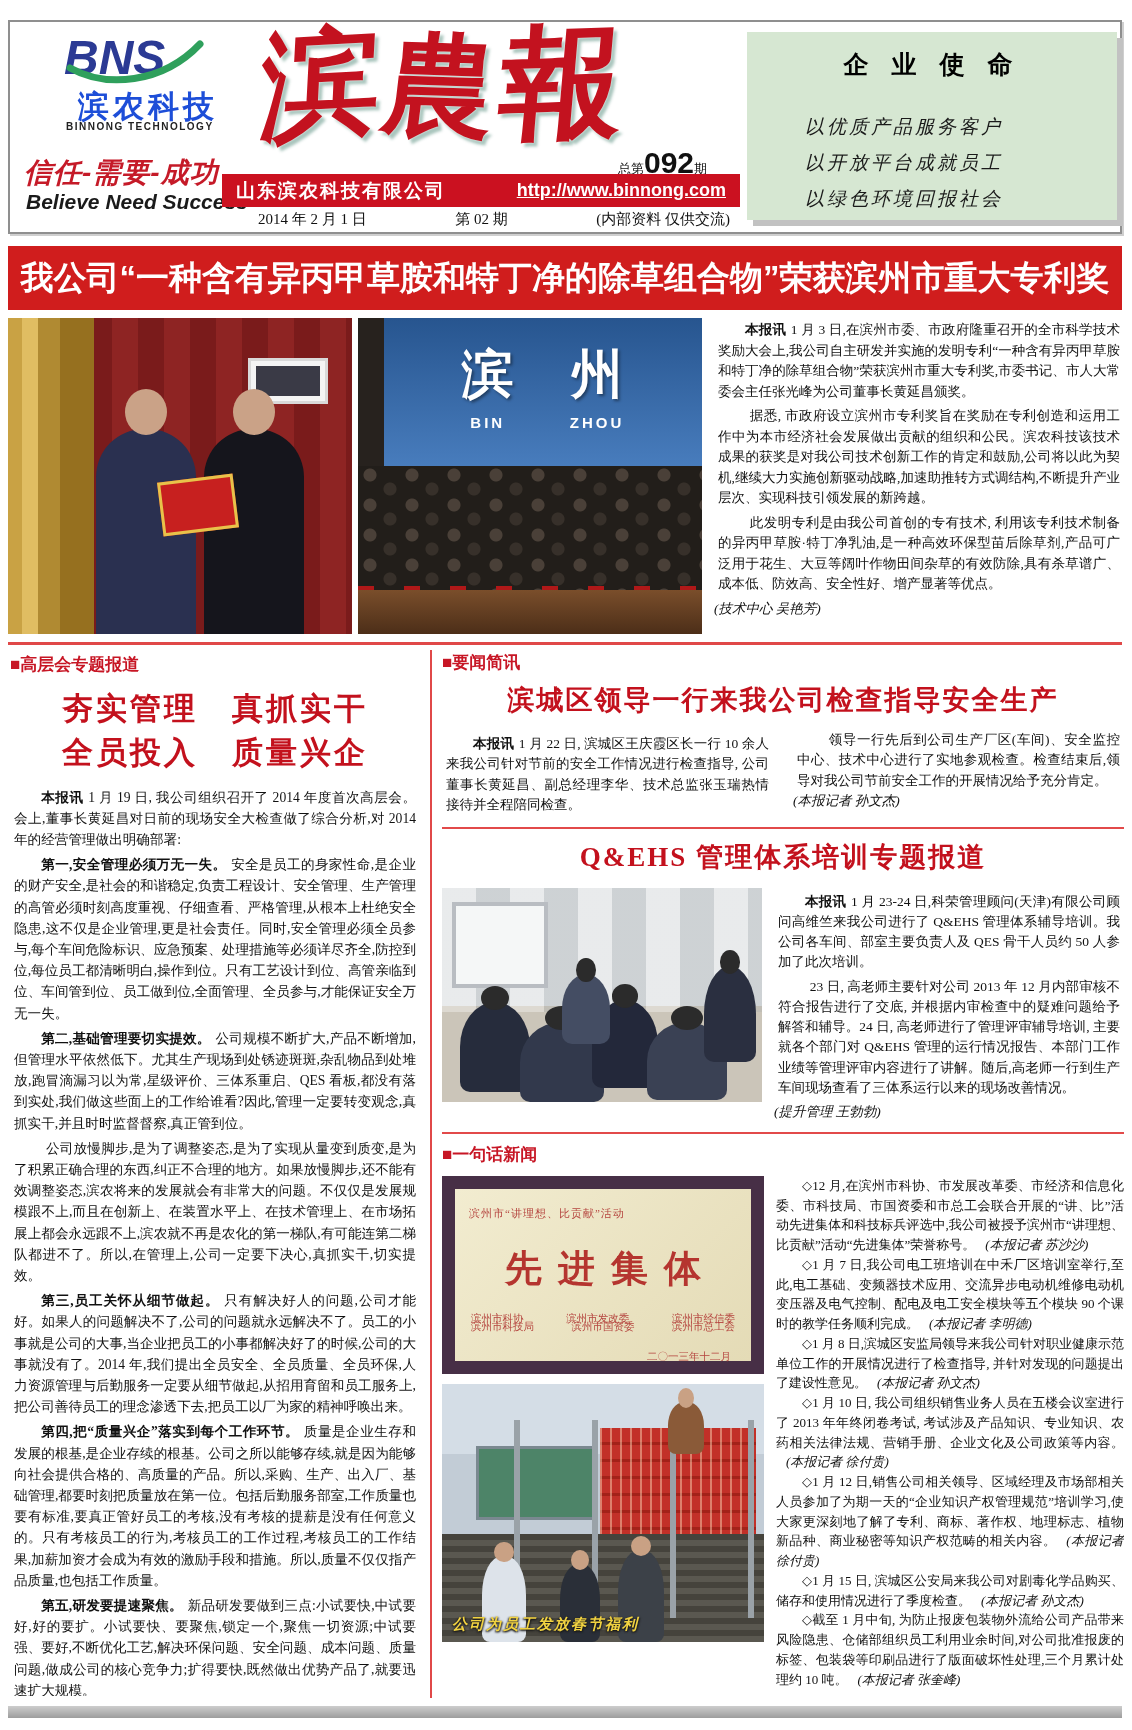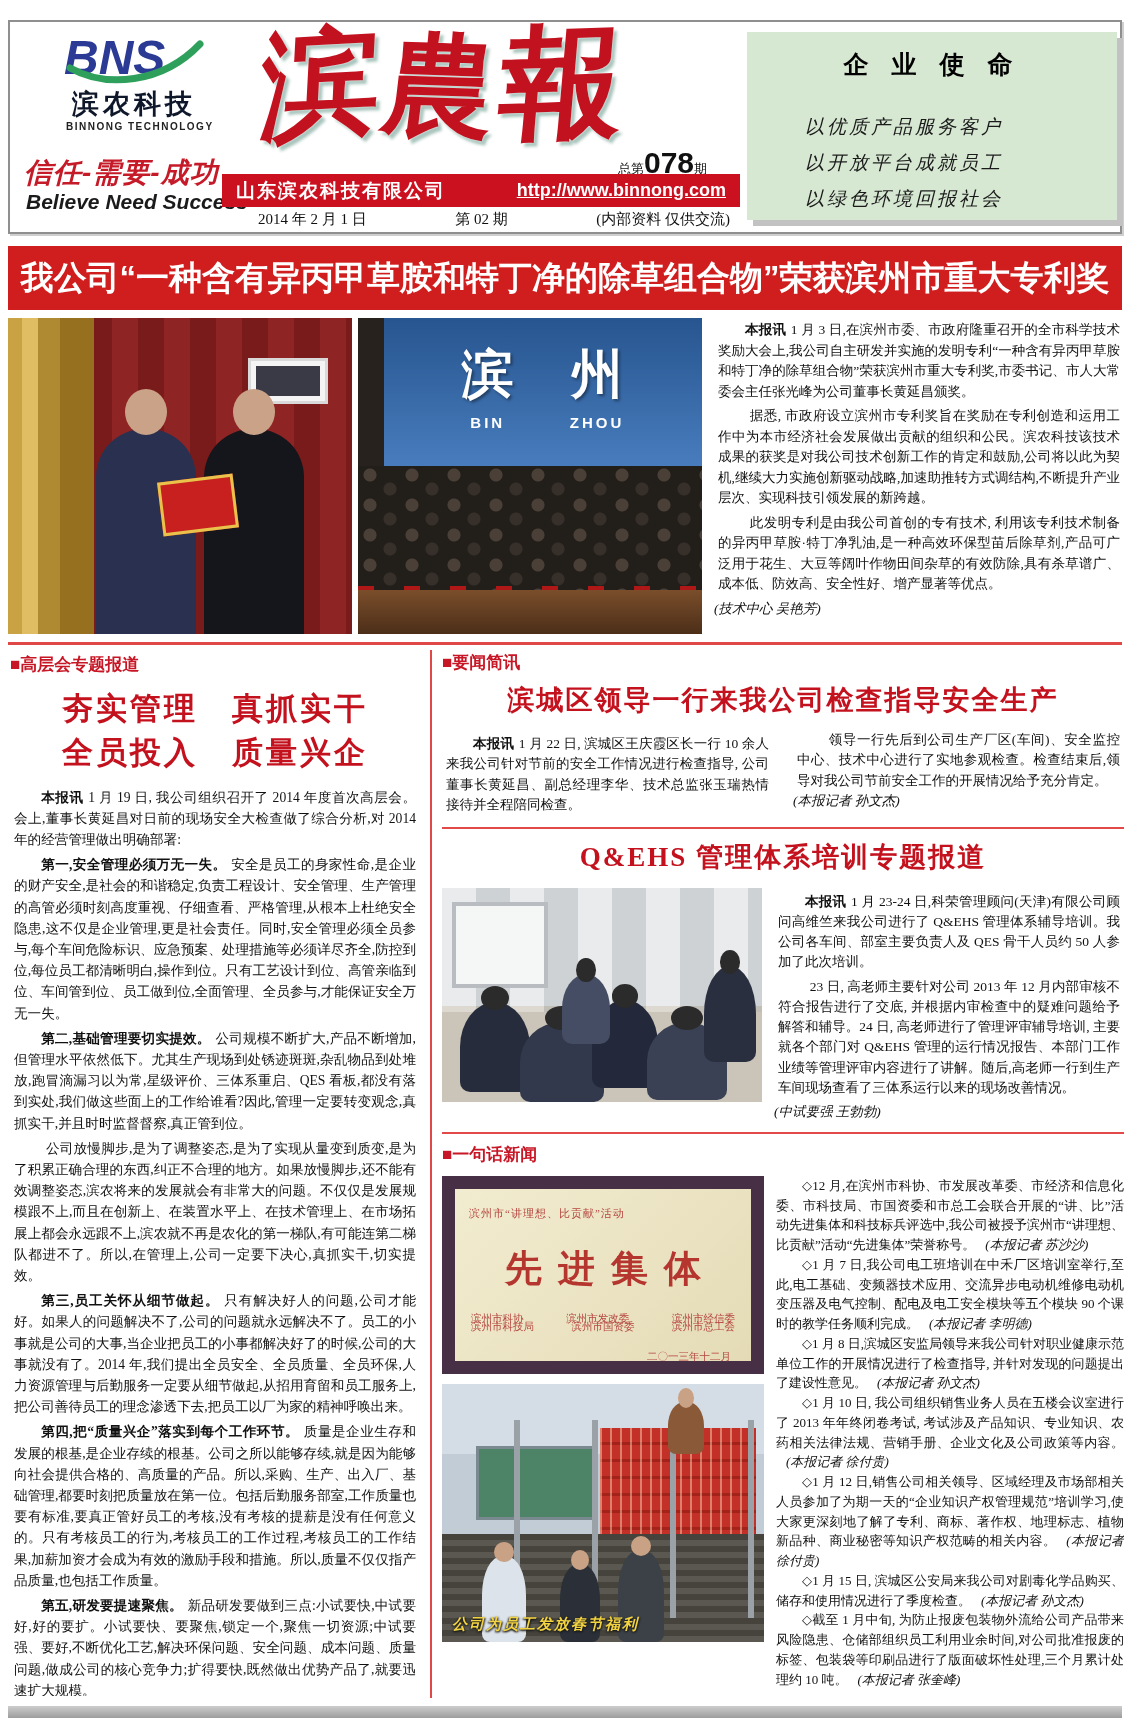--- a/index.html
+++ b/index.html
@@ -4,22 +4,22 @@
 <style>
   * { box-sizing: border-box; }
   body { margin:0; background:#ffffff; font-family:"Liberation Serif","DejaVu Serif",serif; }
   .page { position:relative; width:1132px; height:1730px; margin:0 auto; background:#fff; overflow:hidden; }
   .sans { font-family:"Liberation Sans","DejaVu Sans",sans-serif; }
 
   
   .hdr-frame { position:absolute; left:8px; top:20px; width:1114px; height:214px;
                border:2px solid #8f8f8f; box-shadow:2px 2px 0 #cfcfcf; background:#fff; }
   .logo-wrap { position:absolute; left:52px; top:10px; }
-  .logo-cn { position:absolute; left:62px; top:64px; font-size:27px; font-weight:bold; letter-spacing:4px;
-             font-family:"Liberation Sans","DejaVu Sans",sans-serif; color:#0f172a; }
+  .logo-cn { position:absolute; left:68px; top:64px; font-size:31px; font-weight:bold; letter-spacing:4px;
+             font-family:"Liberation Sans","DejaVu Sans",sans-serif; color:#1d4ed8; }
   .logo-en { position:absolute; left:56px; top:99px; font-size:10px; font-weight:bold; letter-spacing:1.5px;
              font-family:"Liberation Sans","DejaVu Sans",sans-serif; color:#222; }
   .slogan-cn { position:absolute; left:14px; top:132px; font-size:28px; font-weight:900; font-style:italic;
                color:#c51a28; font-family:"Liberation Sans","DejaVu Sans",sans-serif; letter-spacing:1px; }
   .slogan-en { position:absolute; left:16px; top:168px; font-size:21px; font-style:italic; font-weight:bold;
                color:#1a1a1a; font-family:"Liberation Sans","DejaVu Sans",sans-serif; }
   .mast { position:absolute; left:218px; top:-12px; width:430px; text-align:center; white-space:nowrap; }
   .mast-char { display:inline-block; font-size:118px; line-height:1.2; font-weight:900; color:#c3121f;
                transform:skewX(-6deg) rotate(-3deg);
                text-shadow:0 0 2px #fff, 4px 4px 3px rgba(40,110,90,.4); }
@@ -163,21 +163,21 @@
     <div class="logo-en">BINNONG TECHNOLOGY</div>
     <div class="slogan-cn">信任-需要-成功</div>
     <div class="slogan-en">Believe Need Success</div>
 
     <div class="mast">
       <span class="mast-char">滨</span>
       <span class="mast-char">農</span>
       <span class="mast-char">報</span>
     </div>
 
-    <div class="issue-total"><span>总第</span><b class="sans">078</b><span>期</span></div>
+    <div class="issue-total"><span>总第</span><b class="sans">092</b><span>期</span></div>
 
     <div class="red-band">
       <span class="co">山东滨农科技有限公司</span>
       <span class="web">http://www.binnong.com</span>
     </div>
 
     <div class="info-row">
       <span>2014 年 2 月 1 日</span>
       <span>第 02 期</span>
       <span>(内部资料 仅供交流)</span>
@@ -284,21 +284,21 @@
         <div class="psil" style="left:205px; bottom:2px; width:80px; height:78px; background:#3a4154;"></div>
         <div class="psil" style="left:262px; bottom:40px; width:52px; height:96px; background:#2a2f40;"></div>
         <div class="psil" style="left:120px; bottom:58px; width:48px; height:70px; background:#444d63;"></div>
       </div>
       <div style="flex:1;">
         <div>
 
         <p class="para"><b class="lead">本报讯</b><span>1 月 23-24 日,科荣管理顾问(天津)有限公司顾问高维竺来我公司进行了 Q&amp;EHS 管理体系辅导培训。我公司各车间、部室主要负责人及 QES 骨干人员约 50 人参加了此次培训。</span></p>
             <p class="para"><b class="lead"></b><span>23 日, 高老师主要针对公司 2013 年 12 月内部审核不符合报告进行了交底, 并根据内审检查中的疑难问题给予解答和辅导。24 日, 高老师进行了管理评审辅导培训, 主要就各个部门对 Q&amp;EHS 管理的运行情况报告、本部门工作业绩等管理评审内容进行了讲解。随后,高老师一行到生产车间现场查看了三体系运行以来的现场改善情况。</span></p>
           </div>
-        <div class="sig-right">(中试要强 王勃勃)</div>
+        <div class="sig-right">(提升管理 王勃勃)</div>
       </div>
     </div>
 
     <hr class="red">
 
     <div class="kicker" style="margin-bottom:8px;">■一句话新闻</div>
 
     <div class="flexrow">
       <div style="flex:0 0 322px;">
         <div class="ph-plaque">

